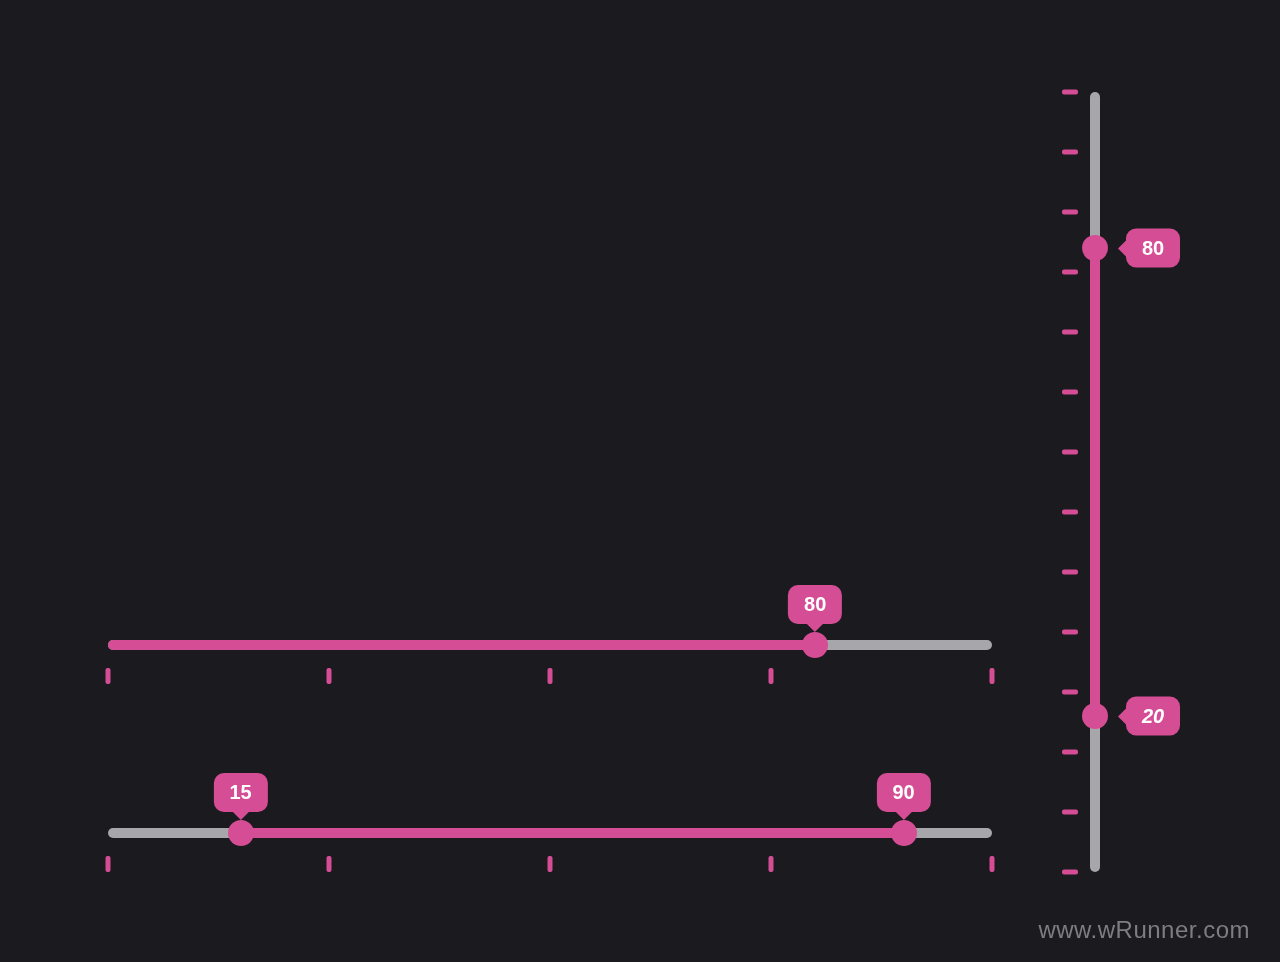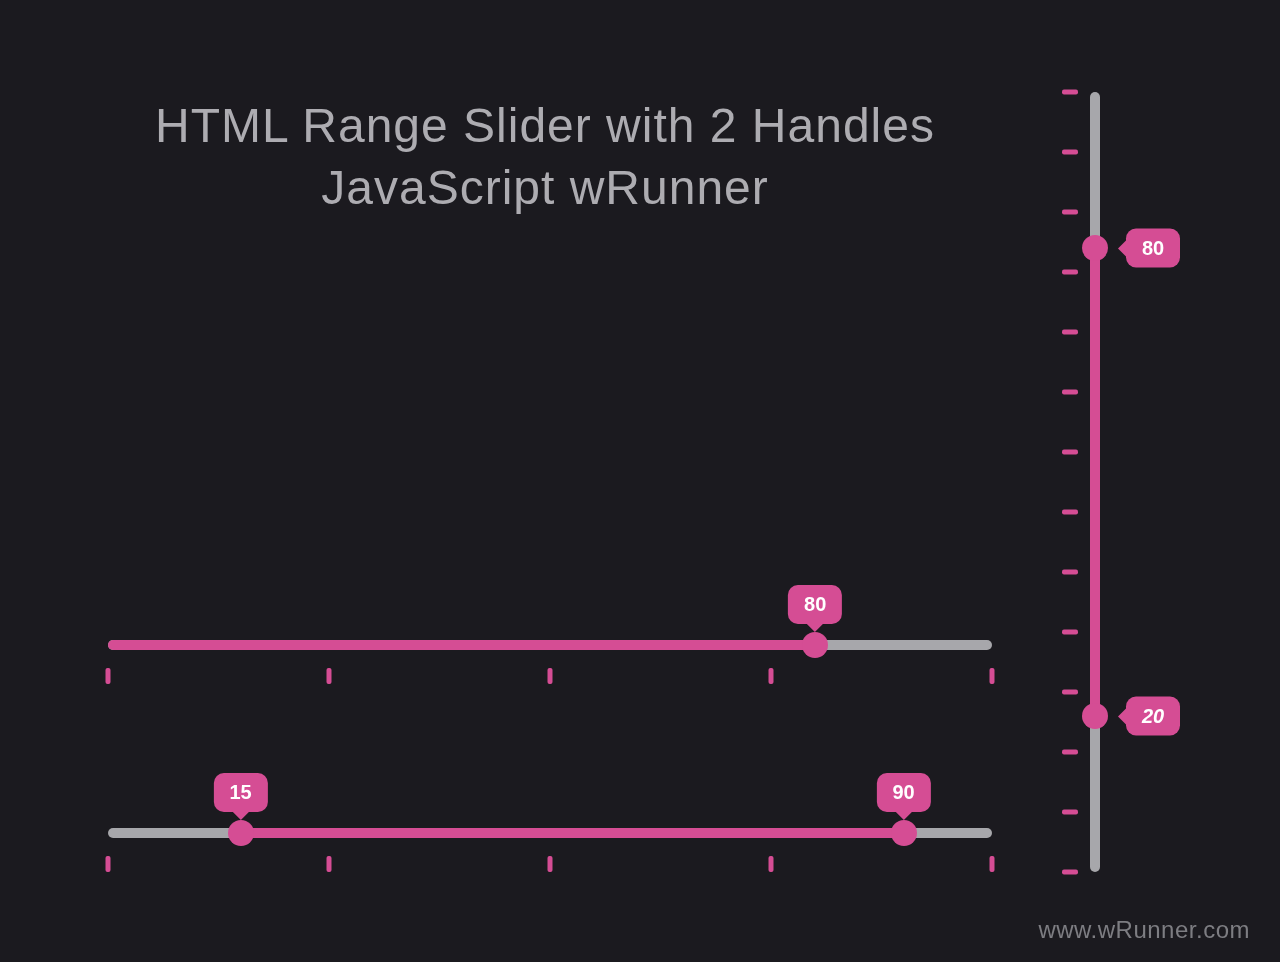--- a/index.html
+++ b/index.html
@@ -171,22 +171,21 @@
     height: 5px;
     background: #d54d94;
     border-radius: 2px;
     transform: translateY(-50%);
   }
 </style>
 </head>
 <body>
 
 <div class="heading">
-  <span>HTML Range Slider with 2 Handles</span><br>
-  <span>JavaScript wRunner</span>
+  <br>
 </div>
 
 <div class="hslider" id="slider1">
   <div class="track">
     <div class="fill" id="s1-fill" style="left: 0%; width: 80%;"></div>
     <div class="tooltip" id="s1-tip" style="left: 80%;">80</div>
     <div class="handle" id="s1-handle" style="left: 80%;"></div>
   </div>
   <div class="ticks" id="s1-ticks">
       <div class="tick" style="left: 0%;"></div>

